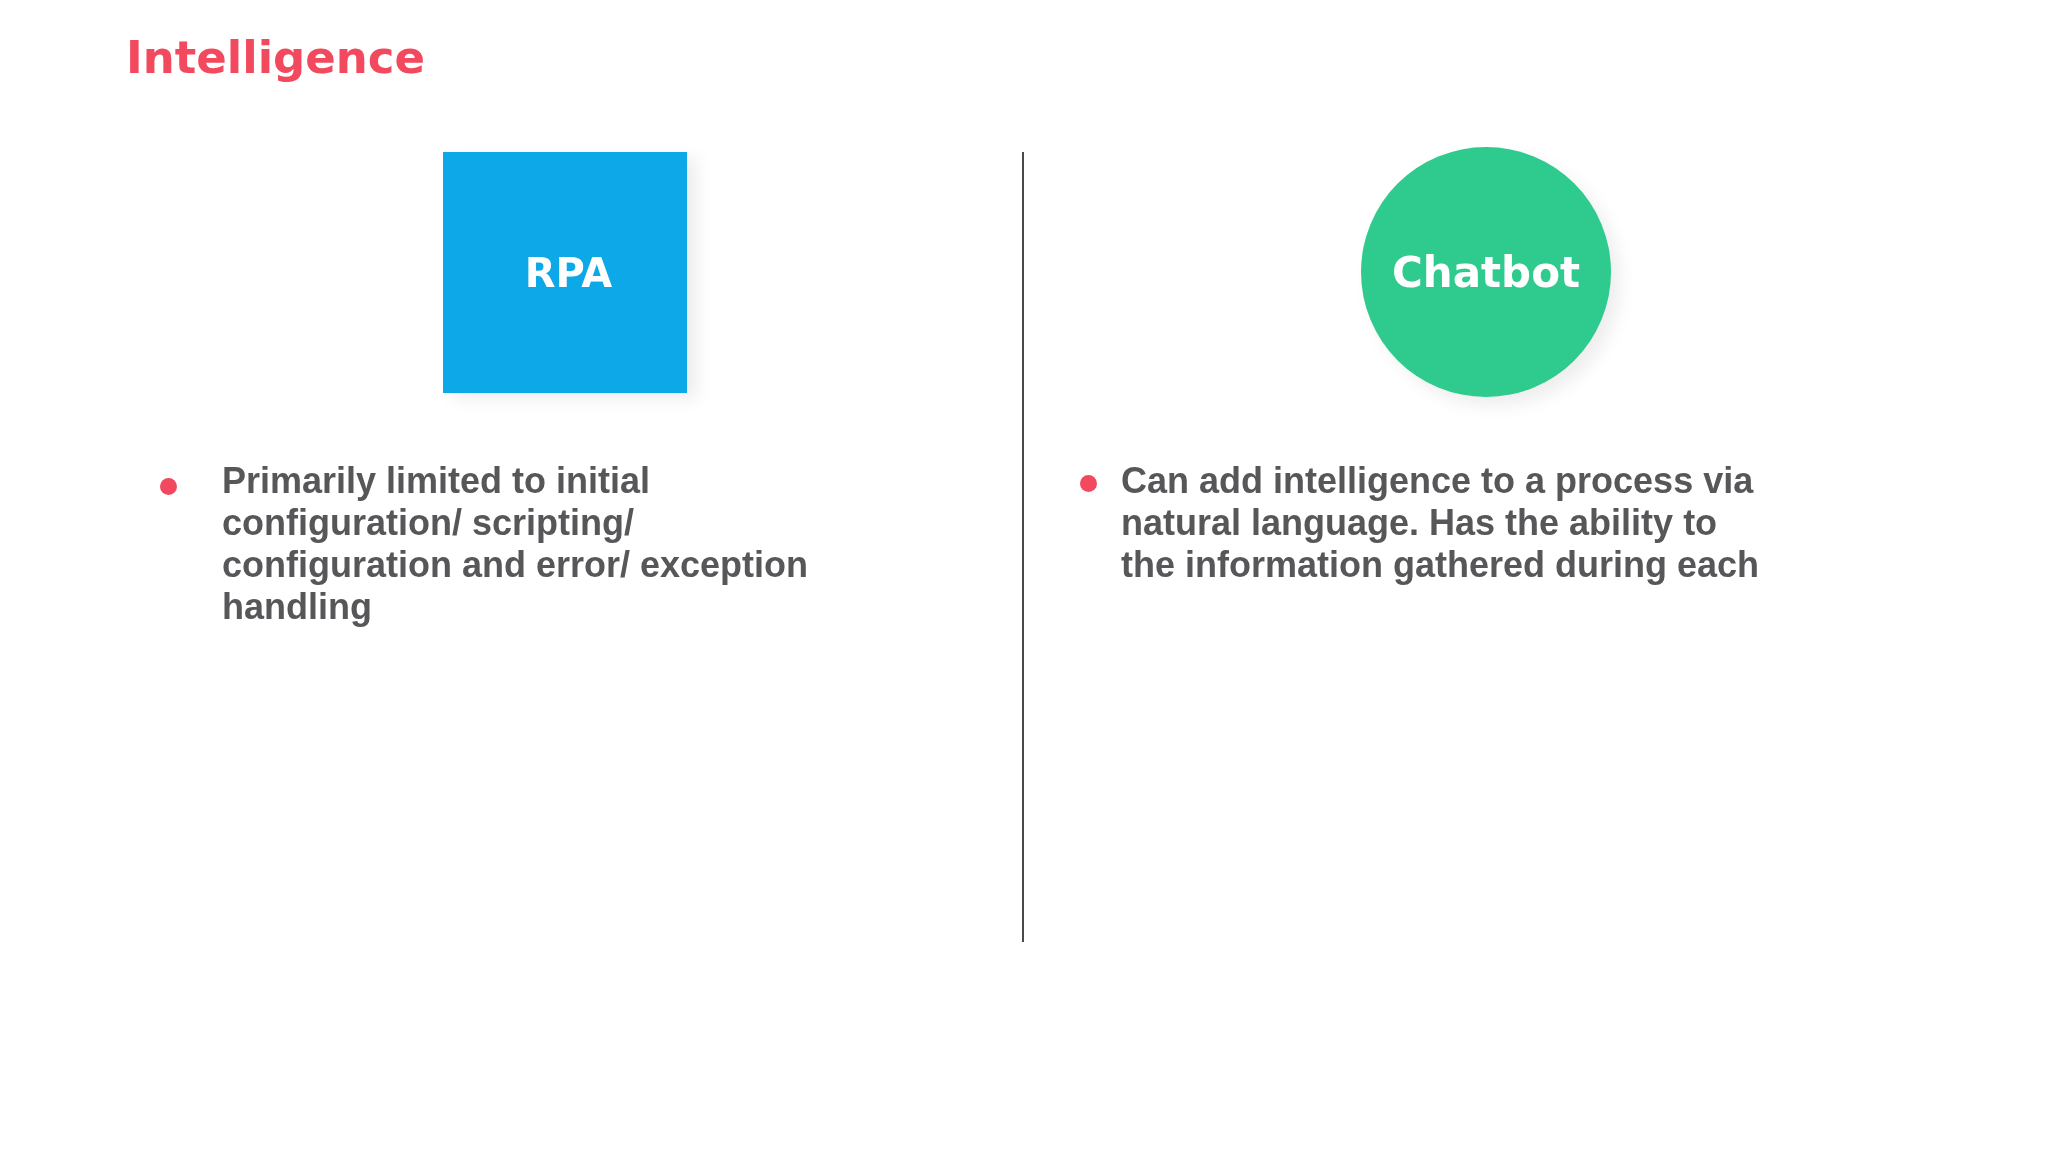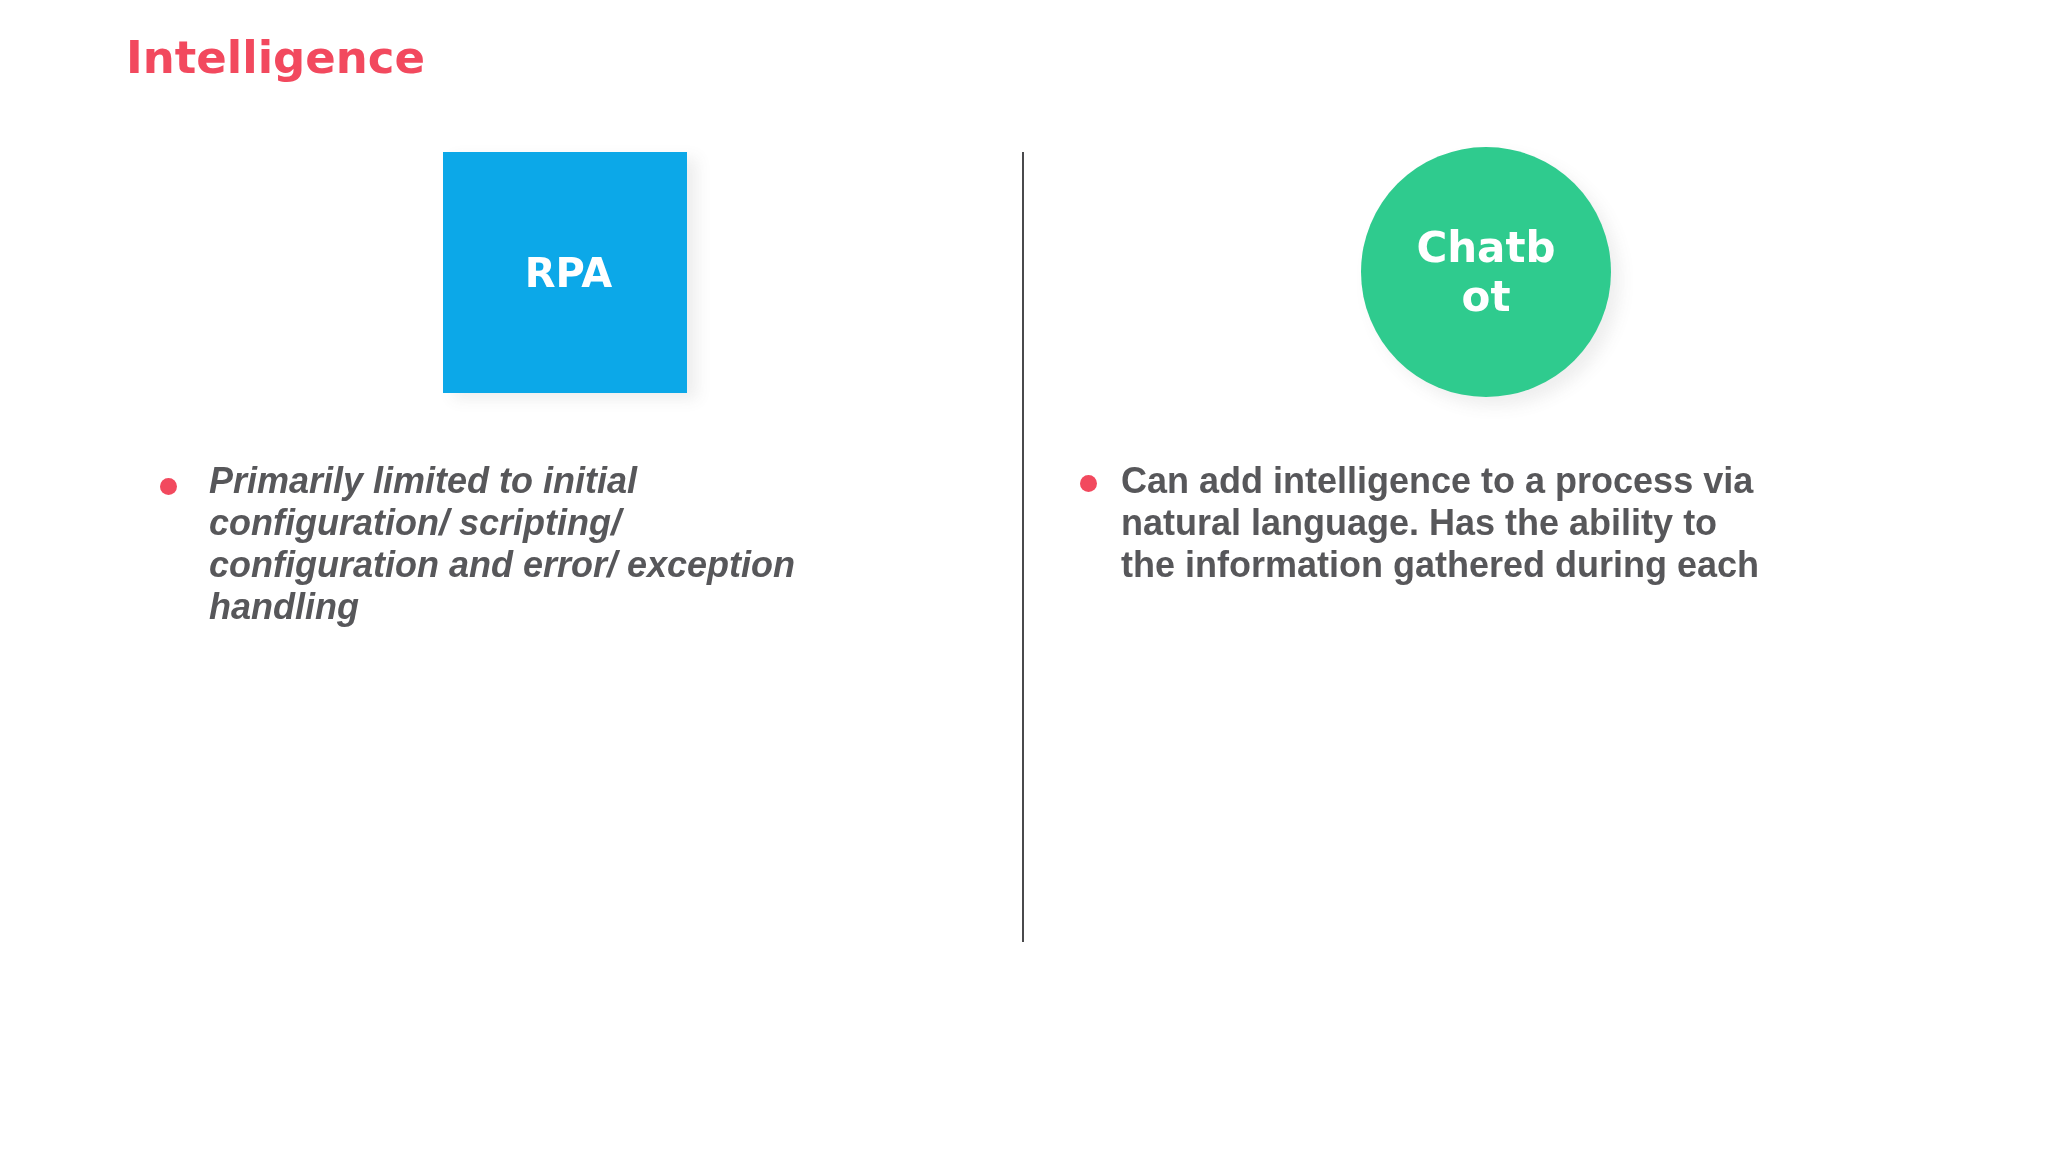--- a/index.html
+++ b/index.html
@@ -48,21 +48,21 @@
 
   .chatbot-circle {
     position: absolute;
     left: 1361px;
     top: 147px;
     width: 250px;
     height: 250px;
     border-radius: 50%;
     background: var(--green);
     display: flex;
-    flex-direction: column;
+    flex-direction: row;
     align-items: center;
     justify-content: center;
     text-align: right;
     box-shadow: 9px 9px 16px rgba(90,90,90,0.10);
   }
   .chatbot-circle .shape-label {
     font-family: "DejaVu Sans", sans-serif;
     font-weight: bold;
     font-size: 42px;
     line-height: 49px;
@@ -91,21 +91,21 @@
   .bullet-text {
     position: absolute;
     top: 460px;
     font-family: "Liberation Sans", sans-serif;
     font-weight: bold;
     font-size: 36px;
     line-height: 42px;
     color: var(--textgray);
     white-space: nowrap;
   }
-  .bullet-text.left  { left: 209px; font-style: italic; }
+  .bullet-text.left  { left: 222px; }
   .bullet-text.right { left: 1102px; margin-left: 19px; }
 
   .page-number {
     position: absolute;
     left: 103px;
     top: 1152px;
     font-family: "Liberation Sans", sans-serif;
     font-size: 46px;
     line-height: 50px;
     font-weight: normal;

